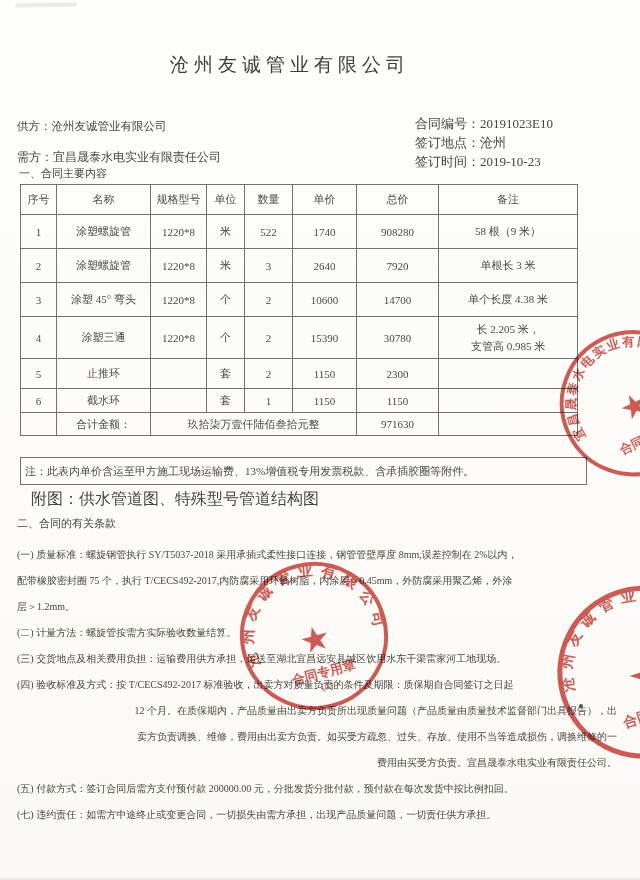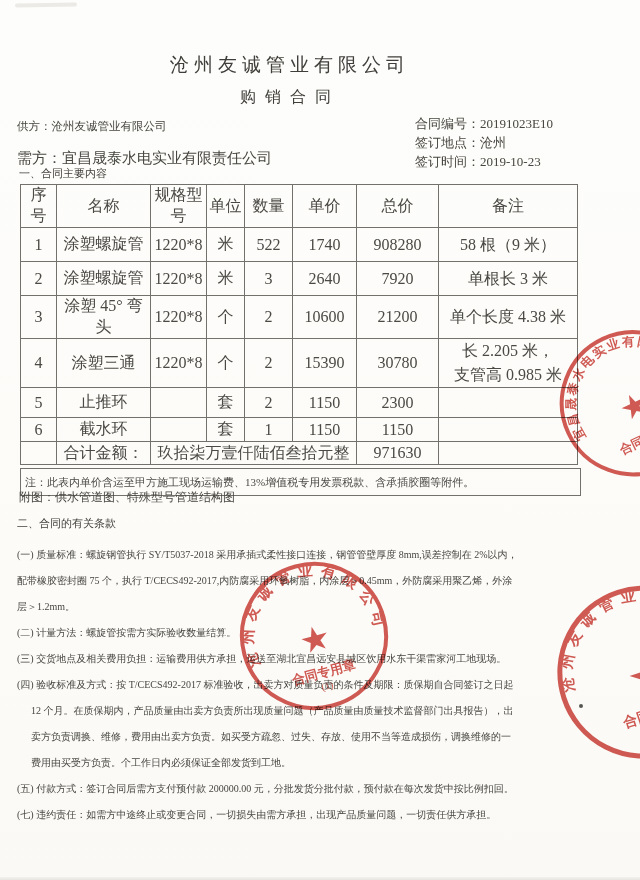--- a/index.html
+++ b/index.html
@@ -8,42 +8,42 @@
   .page{position:relative;width:640px;height:880px;overflow:hidden;
         background:linear-gradient(180deg,#fdfdfb 0%,#fcfbf8 70%,#faf9f5 100%);}
   .abs{position:absolute;}
 
   .company-title{top:52px;left:0;width:580px;text-align:center;
         font-size:19px;letter-spacing:5px;color:#3f3e3a;}
   .doc-title{top:87px;left:0;width:580px;text-align:center;
         font-size:16px;letter-spacing:9px;color:#3f3e3a;}
 
   .supplier{top:119px;left:17px;font-size:11.5px;}
-  .buyer{top:149px;left:17px;font-size:15px;}
+  .buyer{top:149px;left:17px;font-size:12px;}
   .meta{top:114px;left:415px;font-size:13px;line-height:19px;}
 
   .sec-heading{font-size:11px;color:#42413b;}
   .sec1-heading{top:166px;left:19px;}
   .sec2-heading{top:516px;left:17px;}
-  .attachment{top:489px;left:19px;font-size:12px;}
+  .attachment{top:489px;left:31px;font-size:16px;}
 
   .table-wrap{top:184px;left:20px;width:558px;}
   table.items{border-collapse:collapse;table-layout:fixed;width:557px;
-        font-size:16px;color:#4a4944;}
+        font-size:11px;color:#4a4944;}
   table.items td,table.items th{border:1px solid #72716c;text-align:center;
         vertical-align:middle;font-weight:normal;padding:0 2px;overflow:hidden;}
   td.remark{white-space:pre-line;line-height:1.5;}
   tr.h{height:30px;} tr.r1,tr.r2,tr.r3{height:34px;}
   tr.r4{height:42px;} tr.r5{height:30px;} tr.r6{height:24px;} tr.rt{height:23px;}
-  .note-box{margin-top:3px;width:549px;border:1px solid #72716c;
-        font-size:11px;padding:6px 6px 5px 4px;color:#4a4944;}
+  .note-box{margin-top:21px;width:549px;border:1px solid #72716c;
+        font-size:11px;padding:6px 12px 5px 4px;color:#4a4944;}
 
   .terms{top:542px;left:17px;width:600px;font-size:10px;line-height:26px;color:#474640;}
   .term-line{white-space:nowrap;}
-  .term-line.indent{padding-left:14px;}
+  .term-line.indent{padding-left:14px;text-align:right;}
 
   .stamp{position:absolute;mix-blend-mode:multiply;opacity:0.82;}
   .seal-ring{fill:none;stroke:#c8372f;}
   .stamp text{fill:#c8372f;text-anchor:middle;
         font-family:"Liberation Serif","DejaVu Serif",serif;}
   .seal-arc{font-size:15px;letter-spacing:7px;font-weight:bold;}
   .seal-arc-sm{font-size:12.5px;letter-spacing:2px;font-weight:bold;}
   .seal-star{font-family:"DejaVu Sans",sans-serif;}
   .seal-center{font-weight:bold;}
   .seal-sub{font-size:10px;}
@@ -57,21 +57,20 @@
         background:linear-gradient(180deg,#f3f2ee,#e6e5e0);}
 </style>
 </head>
 <body>
 
 <div class="page">
 
   <div class="abs smudge"></div>
 
   <div class="abs company-title">沧州友诚管业有限公司</div>
-  <div class="abs doc-title">购销合同</div>
 
   <div class="abs supplier">供方：沧州友诚管业有限公司</div>
   <div class="abs buyer">需方：宜昌晟泰水电实业有限责任公司</div>
 
   <div class="abs meta">
     <div>合同编号：20191023E10</div>
     <div>签订地点：沧州</div>
     <div>签订时间：2019-10-23</div>
   </div>
 
@@ -120,21 +119,21 @@
         <td>7920</td>
         <td class="remark">单根长 3 米</td>
       </tr>
       <tr class="r3">
         <td>3</td>
         <td>涂塑 45° 弯头</td>
         <td>1220*8</td>
         <td>个</td>
         <td>2</td>
         <td>10600</td>
-        <td>21200</td>
+        <td>14700</td>
         <td class="remark">单个长度 4.38 米</td>
       </tr>
       <tr class="r4">
         <td>4</td>
         <td>涂塑三通</td>
         <td>1220*8</td>
         <td>个</td>
         <td>2</td>
         <td>15390</td>
         <td>30780</td>
@@ -180,21 +179,21 @@
 
   <div class="abs terms">
     <div class="term-line">(一) 质量标准：螺旋钢管执行 SY/T5037-2018 采用承插式柔性接口连接，钢管管壁厚度 8mm,误差控制在 2%以内，</div>
     <div class="term-line">配带橡胶密封圈 75 个，执行 T/CECS492-2017,内防腐采用环氧树脂，内涂层＞0.45mm，外防腐采用聚乙烯，外涂</div>
     <div class="term-line">层＞1.2mm。</div>
     <div class="term-line">(二) 计量方法：螺旋管按需方实际验收数量结算。</div>
     <div class="term-line">(三) 交货地点及相关费用负担：运输费用供方承担，运送至湖北宜昌远安县城区饮用水东干渠雷家河工地现场。</div>
     <div class="term-line">(四) 验收标准及方式：按 T/CECS492-2017 标准验收，出卖方对质量负责的条件及期限：质保期自合同签订之日起</div>
     <div class="term-line indent">12 个月。在质保期内，产品质量由出卖方负责所出现质量问题（产品质量由质量技术监督部门出具报告），出</div>
     <div class="term-line indent">卖方负责调换、维修，费用由出卖方负责。如买受方疏忽、过失、存放、使用不当等造成损伤，调换维修的一</div>
-    <div class="term-line indent">费用由买受方负责。个工作日内必须保证全部发货到工地。</div>
+    <div class="term-line indent">费用由买受方负责。宜昌晟泰水电实业有限责任公司。</div>
     <div class="term-line">(五) 付款方式：签订合同后需方支付预付款 200000.00 元，分批发货分批付款，预付款在每次发货中按比例扣回。</div>
     <div class="term-line">(七) 违约责任：如需方中途终止或变更合同，一切损失由需方承担，出现产品质量问题，一切责任供方承担。</div>
   </div>
 
   <svg class="stamp" style="left:556px;top:326px;transform:rotate(-25deg);" width="155" height="155" viewBox="0 0 155 155">
     <defs>
         <path id="arcA" d="M 28,107 A 57.5,57.5 0 1 1 126,107"></path>
       </defs>
     <circle class="seal-ring" cx="77" cy="77" r="71" stroke-width="4"></circle>
     <text class="seal-arc-sm"><textPath href="#arcA" startOffset="50%">宜昌晟泰水电实业有限责任公司</textPath></text>

